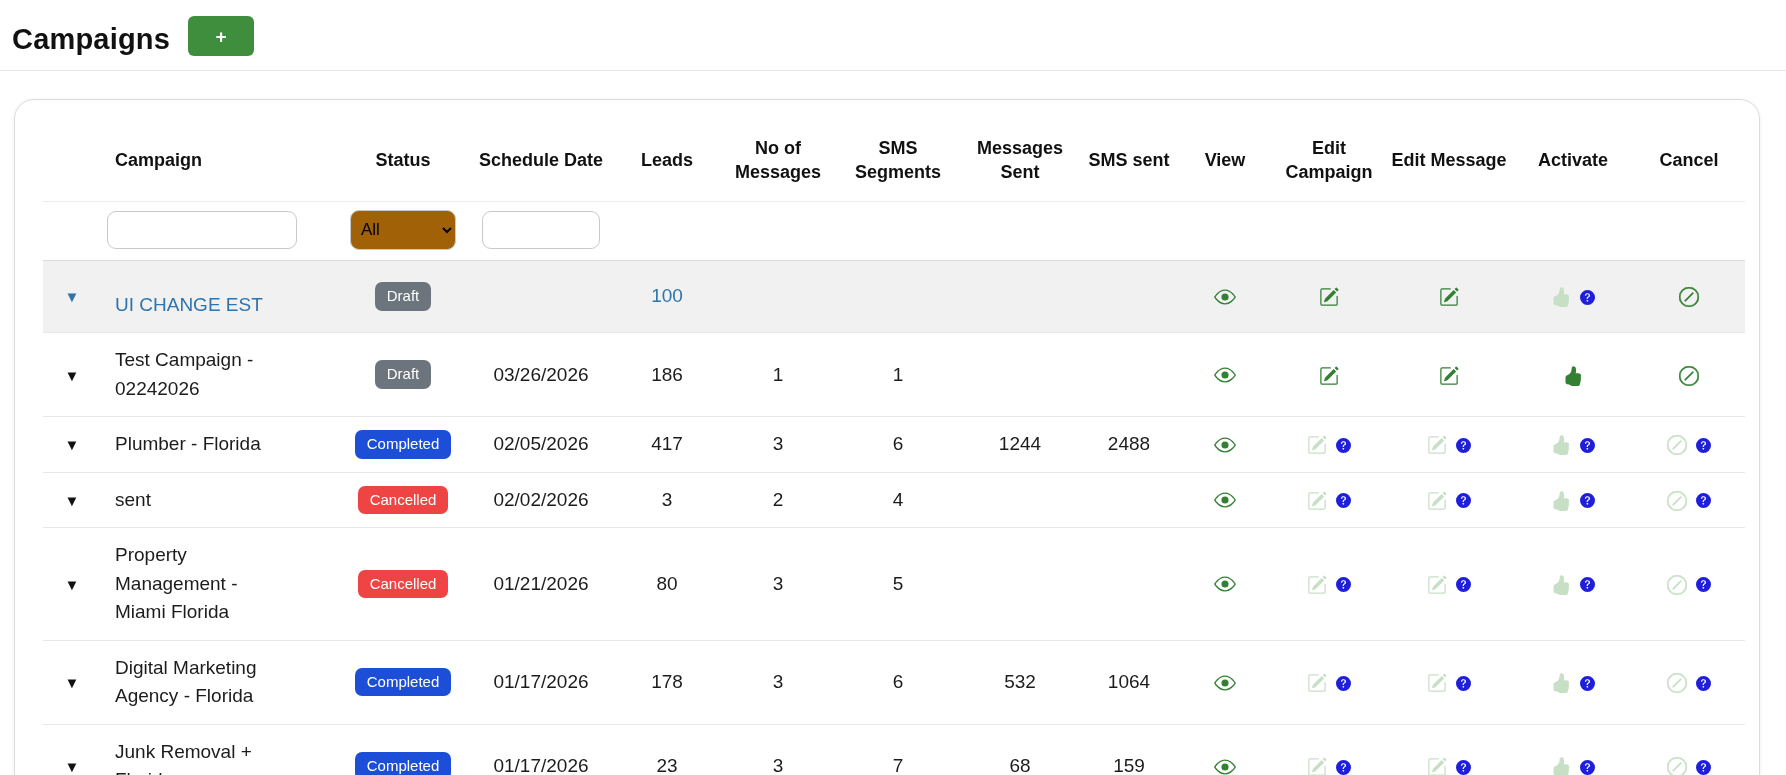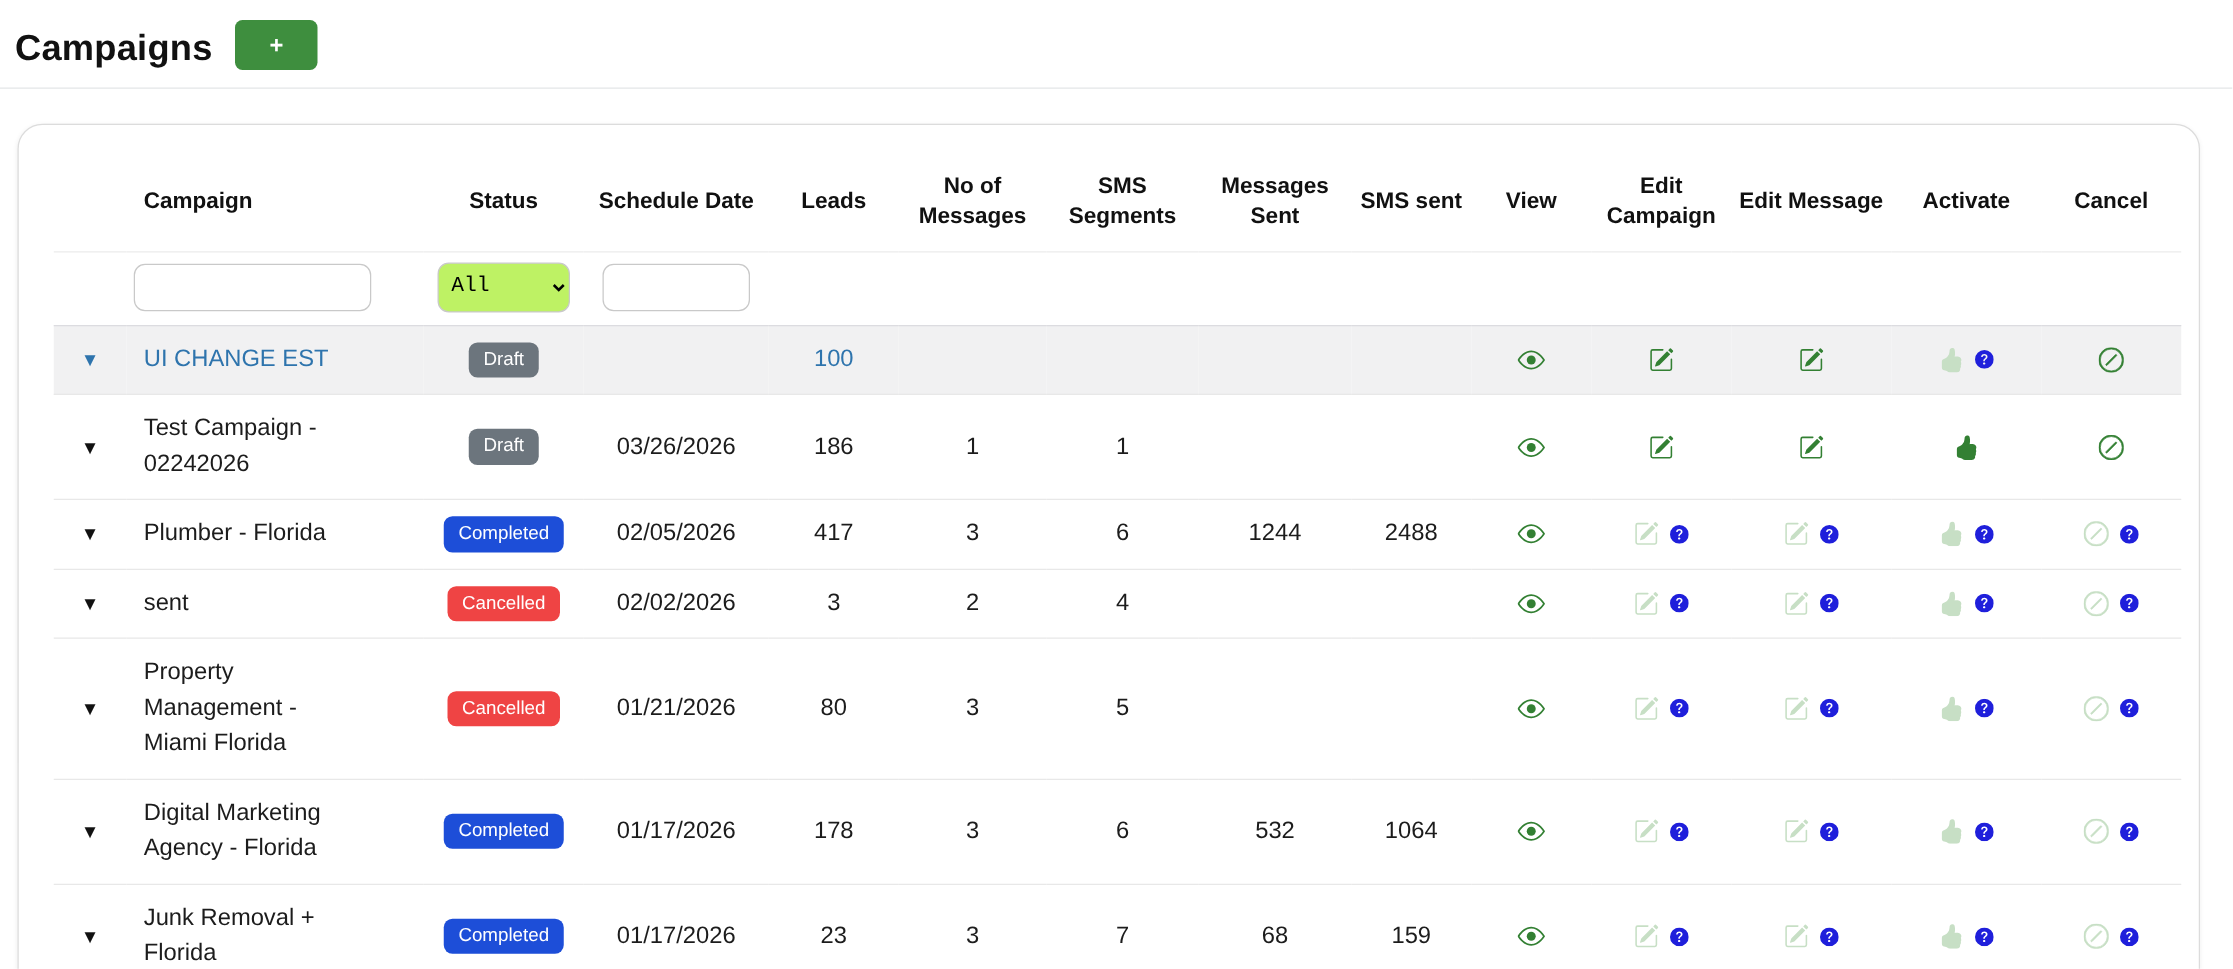--- a/index.html
+++ b/index.html
@@ -43,27 +43,27 @@
   tr.selected td{background:#f1f1f2;border-top:1px solid #dcdce0;}
   
   .filter-input{
     height:38px;border:1px solid #c9c9c9;border-radius:9px;background:#fff;
     font-size:17px;padding:0 10px;box-sizing:border-box;outline:none;
     font-family:"Liberation Sans",sans-serif;
   }
   .filter-input.campaign{width:190px;}
   .filter-input.date{width:118px;}
   .filter-select{
-    width:106px;height:40px;border:1px solid #c9c9c9;border-radius:9px;background:#bef264;
-    font-size:17px;padding:0 6px;font-family:Liberation Mono, monospace;outline:none;
+    width:106px;height:40px;border:1px solid #c9c9c9;border-radius:9px;background:#a16207;
+    font-size:17px;padding:0 6px;font-family:Liberation Sans, sans-serif;outline:none;
   }
   
   .tri{font-size:15px;color:#111;cursor:pointer;}
   .tri.blue{color:#2e74ad;}
-  .link{color:#2e74ad;cursor:pointer;text-decoration:none;}
+  .link{color:#2e74ad;cursor:pointer;text-decoration:none;margin-top:17px;}
   .badge{
     display:inline-block;color:#fff;font-size:15px;font-weight:400;
     padding:6px 12px;border-radius:7px;line-height:1.1;
   }
   .badge.draft{background:#6c757d;}
   .badge.completed{background:#1d4ed8;}
   .badge.cancelled{background:#ef4444;}
   
   .action{color:#338033;cursor:pointer;display:inline-block;}
   .action.off{color:#c7dfc5;cursor:default;}

